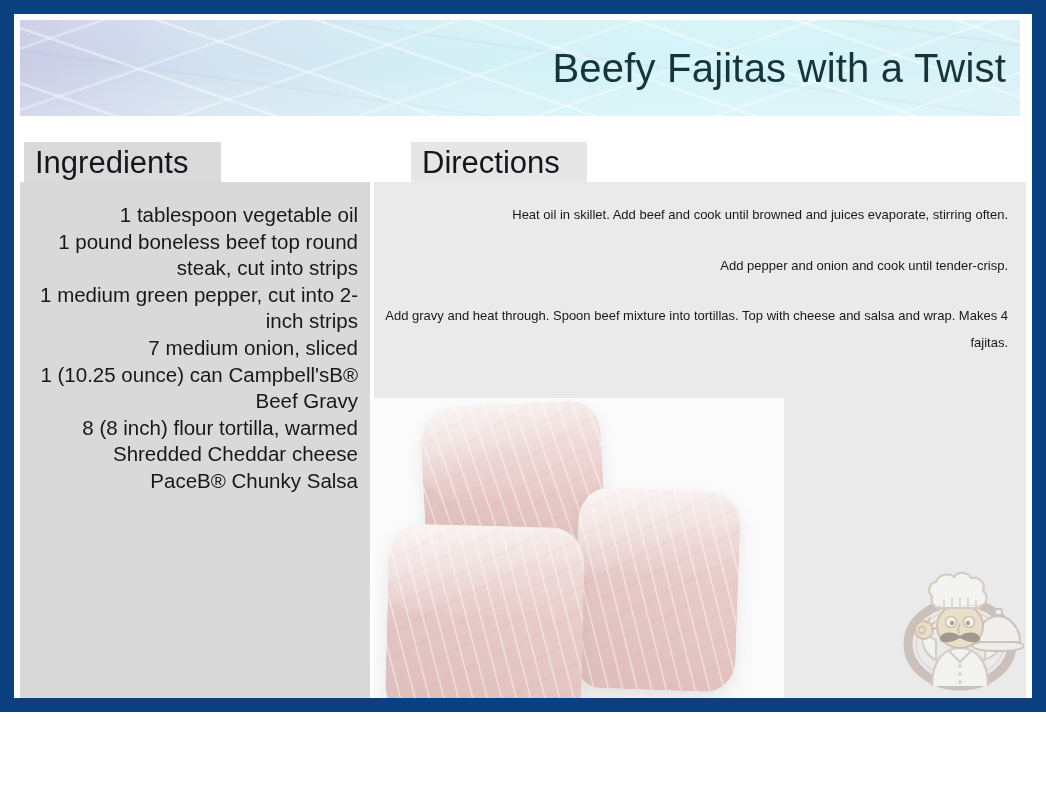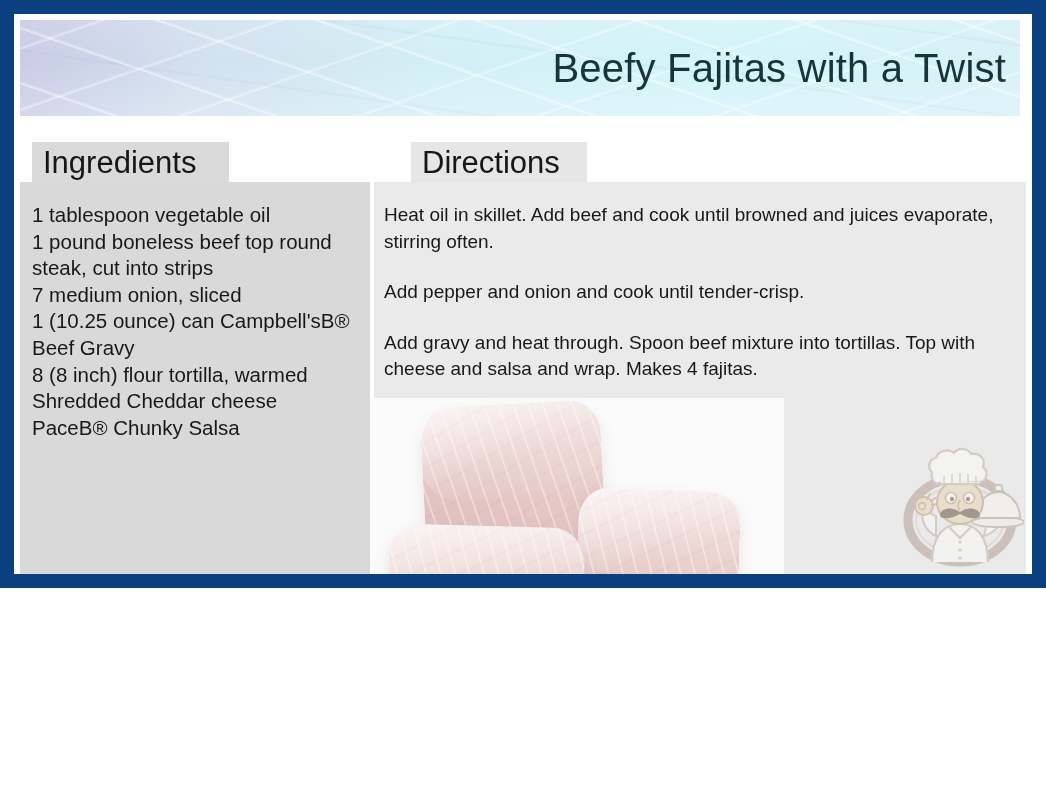--- a/index.html
+++ b/index.html
@@ -8,25 +8,26 @@
     padding: 0;
     background: #ffffff;
   }
   body {
     font-family: "Liberation Sans", sans-serif;
   }
 
   .slide {
     position: relative;
     width: 1046px;
-    height: 588px;
+    height: 712px;
     box-sizing: border-box;
     background: #ffffff;
     border: 14px solid #0a3f80;
     overflow: hidden;
+    text-align: right;
   }
 
   
   .banner {
     position: absolute;
     left: 6px;
     top: 6px;
     width: 1000px;
     height: 96px;
     background:
@@ -91,21 +92,21 @@
     display: flex;
     align-items: center;
     padding-left: 11px;
   }
   .tab-label {
     font-size: 31px;
     line-height: 1;
     color: #16161a;
   }
   .tab-ingredients {
-    left: 18px;
+    left: 10px;
     top: 128px;
     width: 197px;
     height: 40px;
   }
   .tab-directions {
     left: 360px;
     top: 128px;
     width: 176px;
     height: 40px;
     background: #e6e6e6;
@@ -139,21 +140,21 @@
     padding: 0;
     list-style: none;
   }
   .ingredient-list li {
     font-size: 20.5px;
     line-height: 26.6px;
     color: #181818;
   }
 
   .direction-para {
-    font-size: 19px;
+    font-size: 13px;
     line-height: 26.5px;
     color: #181818;
     margin: 0 0 24px 0;
   }
   .direction-para:last-of-type {
     margin-bottom: 0;
   }
 
   
   .beef-photo {
@@ -263,20 +264,21 @@
   </div>
 
   <div class="tab tab-directions">
     <span class="tab-label">Directions</span>
   </div>
 
   <div class="panel panel-ingredients">
     <ul class="ingredient-list">
       <li>1 tablespoon vegetable oil</li>
       <li>1 pound boneless beef top round steak, cut into strips</li>
+      <li>1 medium green pepper, cut into 2-inch strips</li>
       <li>7 medium onion, sliced</li>
       <li>1 (10.25 ounce) can Campbell'sB® Beef Gravy</li>
       <li>8 (8 inch) flour tortilla, warmed</li>
       <li>Shredded Cheddar cheese</li>
       <li>PaceB® Chunky Salsa</li>
     </ul>
   </div>
 
   <div class="panel panel-directions">
     <p class="direction-para">Heat oil in skillet. Add beef and cook until browned and juices evaporate, stirring often.</p>

